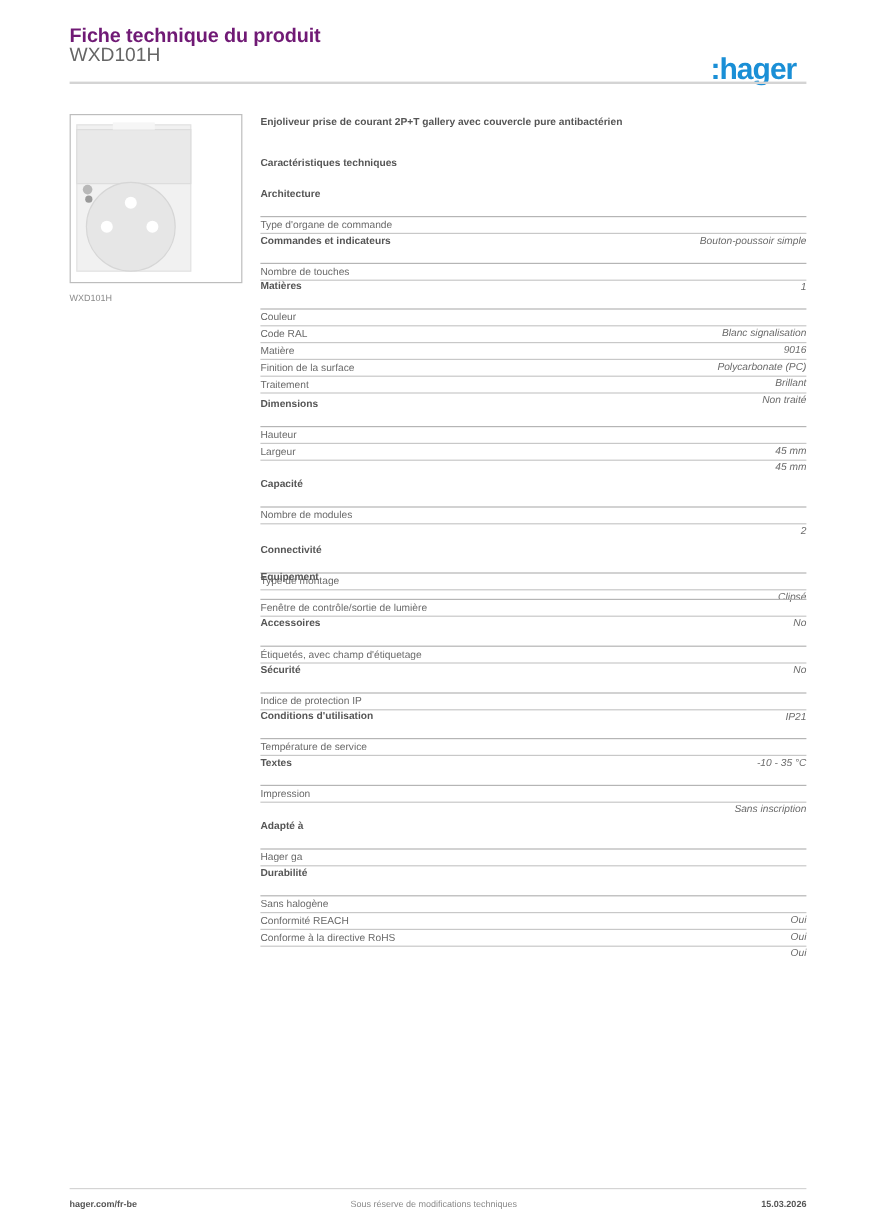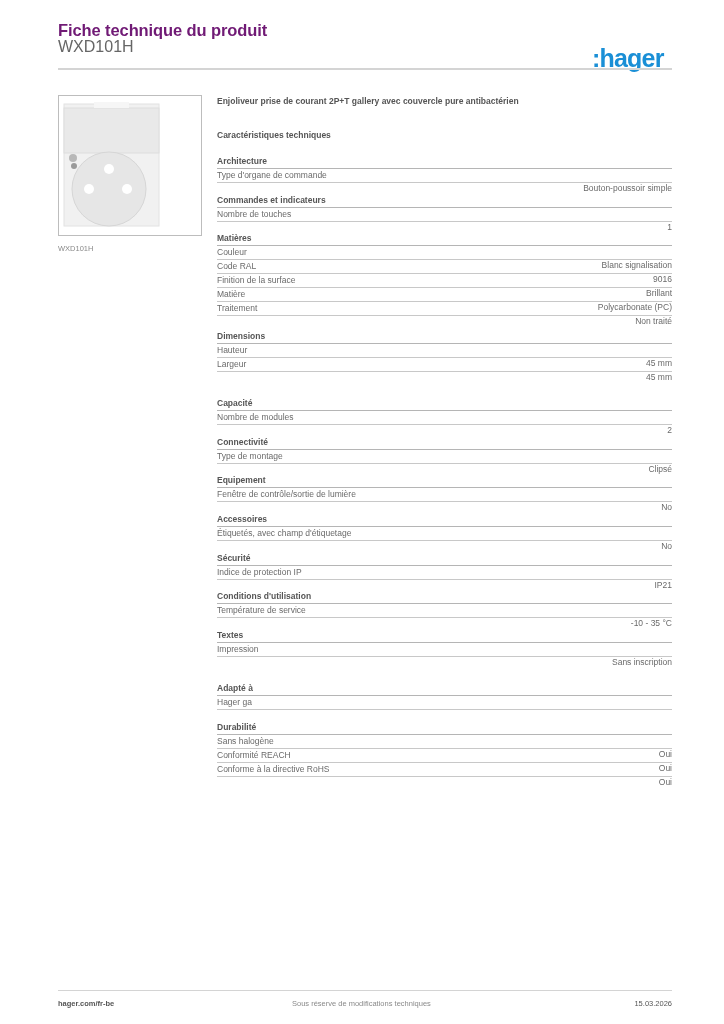--- a/index.html
+++ b/index.html
@@ -7,27 +7,27 @@
          font-family:"Liberation Sans", sans-serif; color:#5a5a5a; }
   .title { position:absolute; left:58px; top:21px; font-size:16.5px; font-weight:bold; color:#701a75; letter-spacing:-0.1px; }
   .subtitle { position:absolute; left:58px; top:38px; font-size:16px; color:#666; }
   .logo { position:absolute; left:592px; top:44px; font-size:25px; font-weight:bold; color:#1a8fd6; letter-spacing:-0.8px; }
   .header-rule { position:absolute; left:58px; top:68px; width:614px; height:2px; background:#d4d4d4; }
   .product-image { position:absolute; left:58px; top:95px; width:144px; height:141px; border:1px solid #bdbdbd; background:#fff; box-sizing:border-box; }
   .image-caption { position:absolute; left:58px; top:244px; font-size:7.5px; color:#8a8a8a; }
   .product-desc { position:absolute; left:217px; top:96px; font-size:8.5px; font-weight:bold; color:#555; }
   .char-title { position:absolute; left:217px; top:130px; font-size:8.5px; font-weight:bold; color:#555; }
   .section { position:absolute; left:217px; width:455px; }
-  .sec-head { font-size:8.5px; font-weight:bold; color:#555; height:11px; line-height:11px; border-bottom:1.5px solid #b5b5b5; padding-bottom:1px; }
+  .sec-head { font-size:8.5px; font-weight:bold; color:#555; height:11px; line-height:11px; border-bottom:1.5px solid #b5b5b5; padding-bottom:13px; }
   .row { display:flex; justify-content:space-between; font-size:8.5px; color:#6a6a6a; height:13px; line-height:13px; border-bottom:1px solid #c8c8c8;flex-direction:column; }
-  .row .v { text-align:right; }
+  .row .v { text-align:right;font-style:italic; }
   .footer-rule { position:absolute; left:58px; top:990px; width:614px; height:1px; background:#d4d4d4; }
   .footer-left { position:absolute; left:58px; top:999px; font-size:7.5px; font-weight:bold; color:#555; }
   .footer-center { position:absolute; left:292px; top:999px; font-size:7.5px; color:#8a8a8a; }
-  .footer-right { position:absolute; right:52px; top:999px; font-size:7.5px; font-weight:normal; color:#555;text-align:center; }
+  .footer-right { position:absolute; right:52px; top:999px; font-size:7.5px; font-weight:bold; color:#555;text-align:center; }
 </style>
 </head>
 <body>
 
 <div class="title">Fiche technique du produit</div>
 <div class="subtitle">WXD101H</div>
 <div class="logo">:hager</div>
 <div class="header-rule"></div>
 
 <div class="product-image">
@@ -68,26 +68,26 @@
   <div class="sec-head">Matières</div>
   <div class="row">
       <span>Couleur</span>
       <span class="v">Blanc signalisation</span>
     </div>
   <div class="row">
       <span>Code RAL</span>
       <span class="v">9016</span>
     </div>
   <div class="row">
+      <span>Matière</span>
+      <span class="v">Polycarbonate (PC)</span>
+    </div>
+  <div class="row">
       <span>Finition de la surface</span>
       <span class="v">Brillant</span>
-    </div>
-  <div class="row">
-      <span>Matière</span>
-      <span class="v">Polycarbonate (PC)</span>
     </div>
   <div class="row">
       <span>Traitement</span>
       <span class="v">Non traité</span>
     </div>
 </div>
 
 <div class="section" style="top:331px">
   <div class="sec-head">Dimensions</div>
   <div class="row">
@@ -101,21 +101,21 @@
 </div>
 
 <div class="section" style="top:398px">
   <div class="sec-head">Capacité</div>
   <div class="row">
       <span>Nombre de modules</span>
       <span class="v">2</span>
     </div>
 </div>
 
-<div class="section" style="top:437px">
+<div class="section" style="top:453px">
   <div class="sec-head">Connectivité</div>
   <div class="row">
       <span>Type de montage</span>
       <span class="v">Clipsé</span>
     </div>
 </div>
 
 <div class="section" style="top:475px">
   <div class="sec-head">Equipement</div>
   <div class="row">

